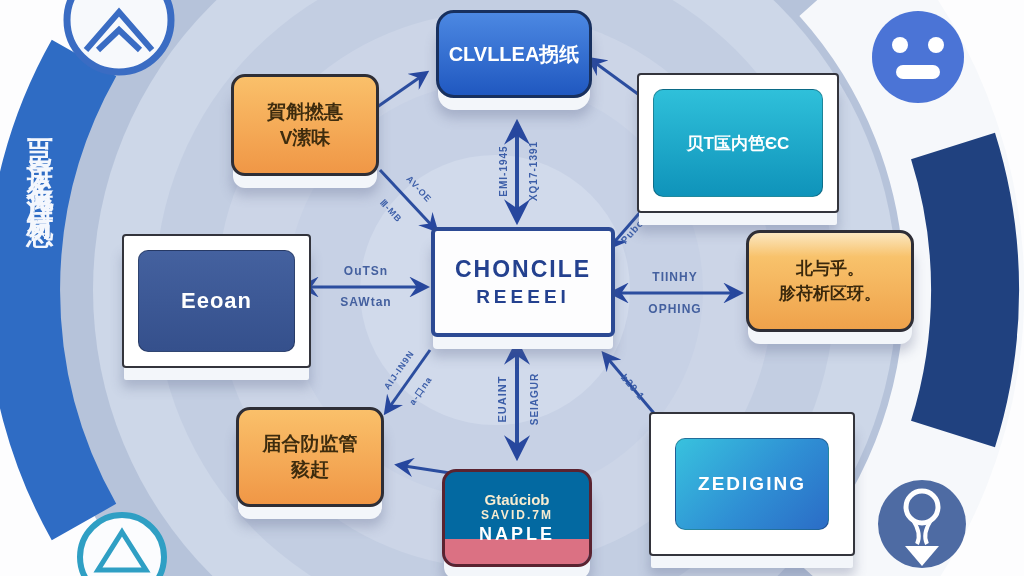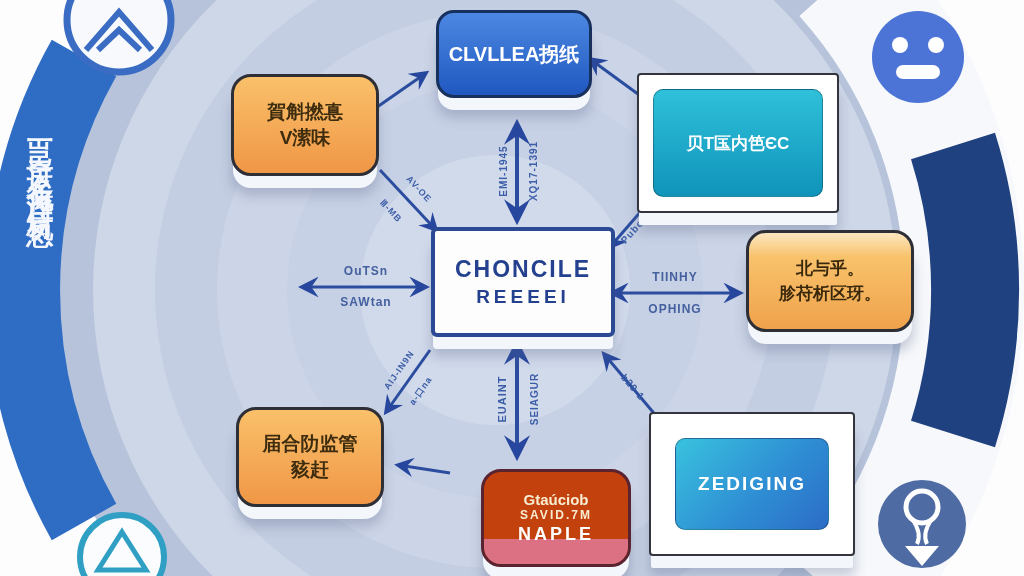--- a/index.html
+++ b/index.html
@@ -6,21 +6,21 @@
   .canvas{position:relative;width:1024px;height:576px;overflow:hidden;background:#fdfdfe;
           font-family:"Liberation Sans",sans-serif;}
   svg.bg,svg.arrows,svg.icons{position:absolute;left:0;top:0;pointer-events:none;}
   svg.bg{z-index:0;} svg.arrows{z-index:2;} svg.icons{z-index:5;}
 
   .sidebar-text{position:absolute;left:22px;top:118px;z-index:1;height:430px;
     writing-mode:vertical-rl;text-orientation:upright;color:#f4f7fd;
     font-family:"DejaVu Serif",serif;font-weight:bold;font-size:27px;letter-spacing:9px;}
 
   .node{position:absolute;z-index:3;display:flex;flex-direction:column;align-items:center;
-    justify-content:center;text-align:center;font-weight:bold;border-radius:20px;
+    justify-content:center;text-align:center;font-weight:bold;border-radius:14px;
     box-shadow:0 14px 0 -2px #f3f6fa,0 20px 12px rgba(90,100,135,.30);}
   .node span{display:block;}
 
   .node-top{left:436px;top:10px;width:150px;height:82px;border:3px solid #18305e;border-radius:18px;
     background:linear-gradient(180deg,#4c88e2,#2058c0);color:#fff;font-size:20px;text-align:right;}
   .node-top-left,.node-bottom-left{border:3px solid #2e2e36;
     background:linear-gradient(180deg,#fac06a,#f09746);color:#3e2c0e;font-size:19px;line-height:1.35;}
   .node-top-left{left:231px;top:74px;width:142px;height:96px;}
   .node-bottom-left{left:236px;top:407px;width:142px;height:94px;}
 
@@ -39,21 +39,21 @@
   .node-center{left:431px;top:227px;width:176px;height:102px;background:#fdfdfe;
     border:4px solid #2c4a94;border-radius:6px;color:#24418f;}
   .node-center .ctr1{font-size:23px;letter-spacing:2px;font-weight:800;}
   .node-center .ctr2{font-size:19px;letter-spacing:4px;font-weight:800;margin-top:3px;}
 
   .node-right{left:746px;top:230px;width:162px;height:96px;border:3px solid #2e2e36;
     background:linear-gradient(180deg,#fbe7c0 0%,#f8c26b 25%,#efa24b 100%);
     color:#3a280c;font-size:17px;line-height:1.5;}
 
   .node-bottom{left:442px;top:469px;width:144px;height:92px;border:3px solid #5a2330;
-    background:#c2410c;color:#f8ecd0;overflow:hidden;position:absolute;margin-left:39px;}
+    background:#0369a1;color:#f8ecd0;overflow:hidden;position:absolute;}
   .node-bottom .band{position:absolute;left:0;right:0;bottom:0;height:25px;background:#db7183;}
   .node-bottom .bl1{font-size:15px;z-index:1;}
   .node-bottom .bl2{font-size:12px;letter-spacing:2px;z-index:1;}
   .node-bottom .bl3{font-size:18px;letter-spacing:3px;color:#ffffff;z-index:1;margin-top:2px;}
 
   .al{position:absolute;z-index:2;font-weight:bold;font-size:10px;color:#3c5ea8;
     letter-spacing:1px;white-space:nowrap;transform:translate(-50%,-50%);}
   .r90{transform:translate(-50%,-50%) rotate(-90deg);}
   .al.big{font-size:12px;color:#44609f;}
   .al.sm{font-size:9px;}
@@ -124,20 +124,25 @@
     <span>賀斛撚惪</span>
     <span>V潆味</span>
   </div>
 
   <div class="node node-top-right shell">
     <div class="inner">
       <span>贝T匤内笆ЄC</span>
     </div>
   </div>
 
+  <div class="node node-left shell">
+    <div class="inner">
+      <span>Eeoan</span>
+    </div>
+  </div>
 
   <div class="node node-center">
     <span class="ctr1">CHONCILE</span>
     <span class="ctr2">REEEEI</span>
   </div>
 
   <div class="node node-right">
     <span>北与乎。</span>
     <span>胗苻析区玡。</span>
   </div>

